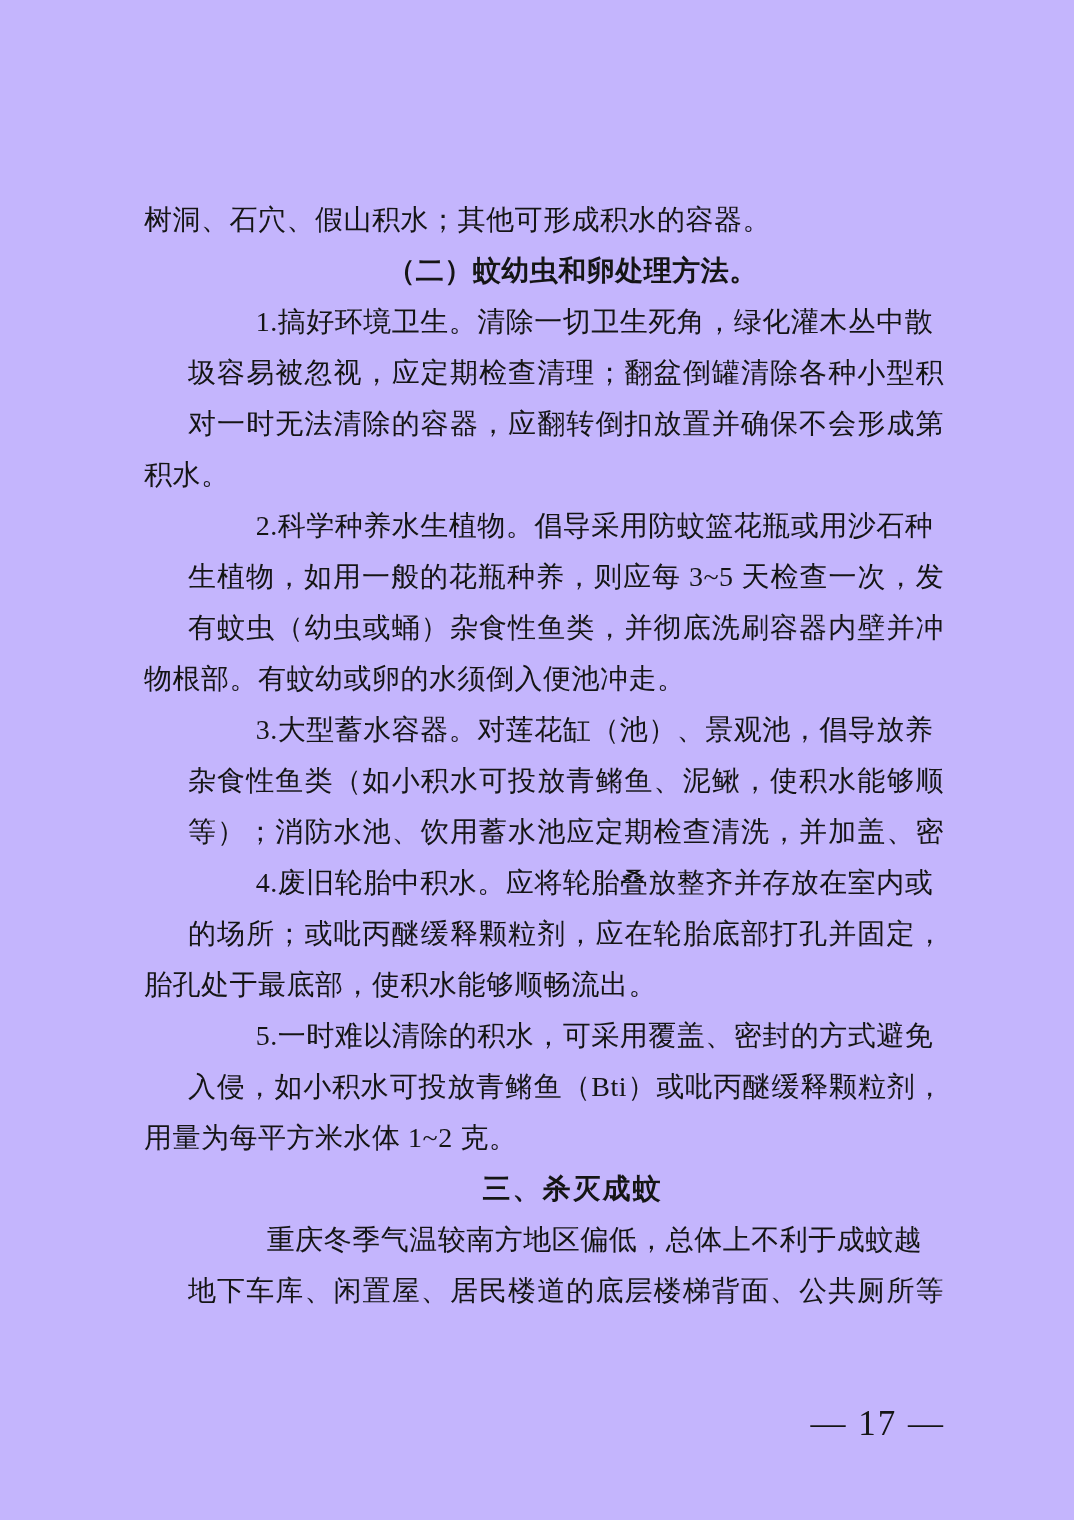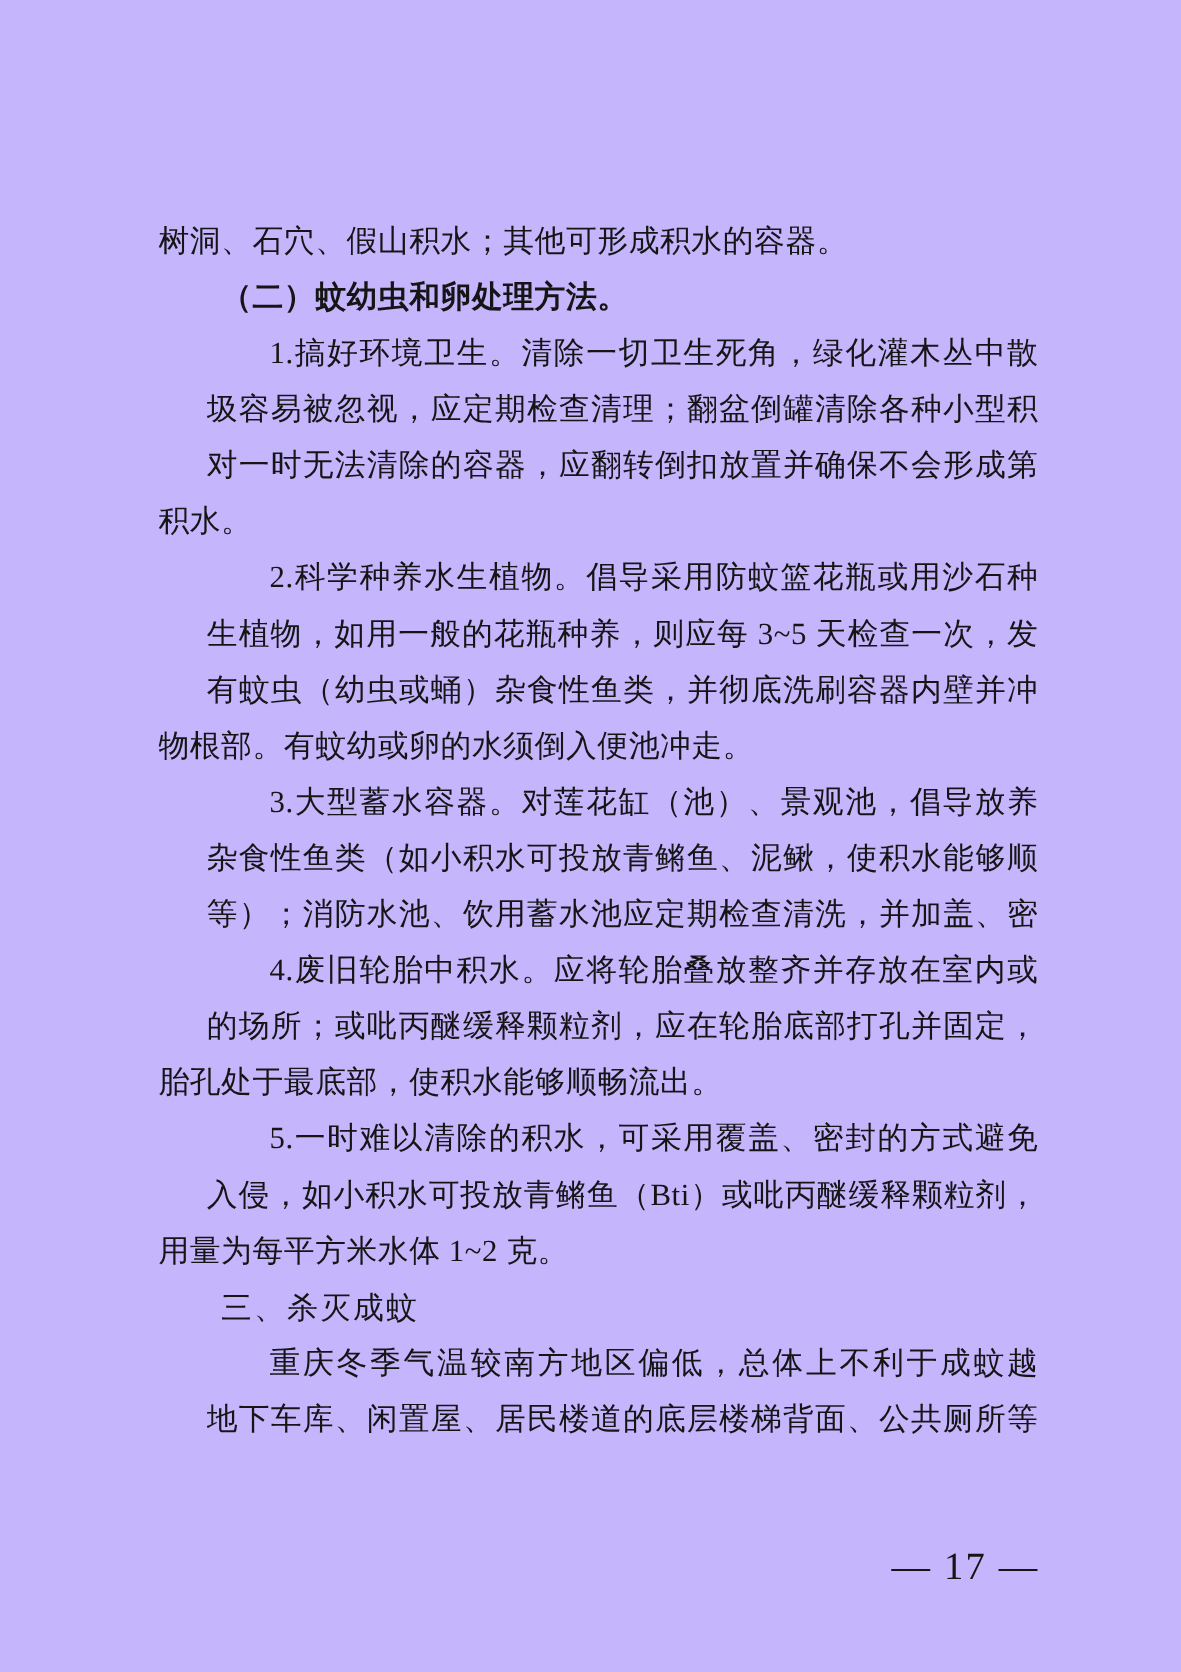--- a/index.html
+++ b/index.html
@@ -31,26 +31,27 @@
     white-space: normal;
     overflow: hidden;
   }
   .just {
     text-align: justify;
     text-align-last: justify;
     margin-left: 44px;
   }
   .ind {
     text-indent: 57px;
+    text-align: center;
   }
   .kai {
     font-weight: bold;
   }
   .hei {
-    font-weight: normal;
+    font-weight: bold;
     font-family: "Liberation Sans", "DejaVu Sans", sans-serif;
     letter-spacing: 2px;
   }
   .pageno {
     position: absolute;
     top: 1404px;
     right: 129px;
     font-size: 35px;
     line-height: 40px;
     letter-spacing: 2px;

